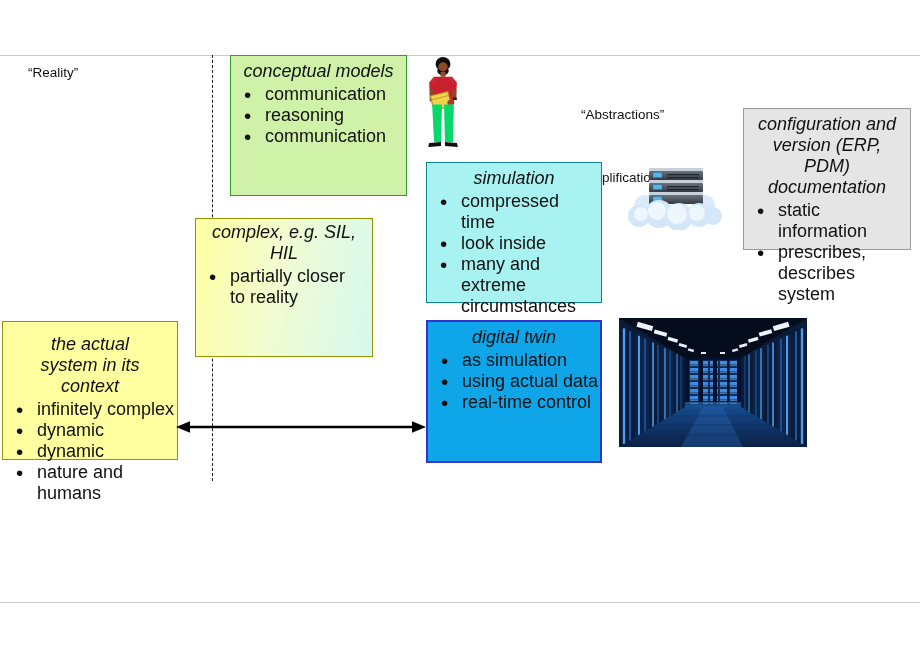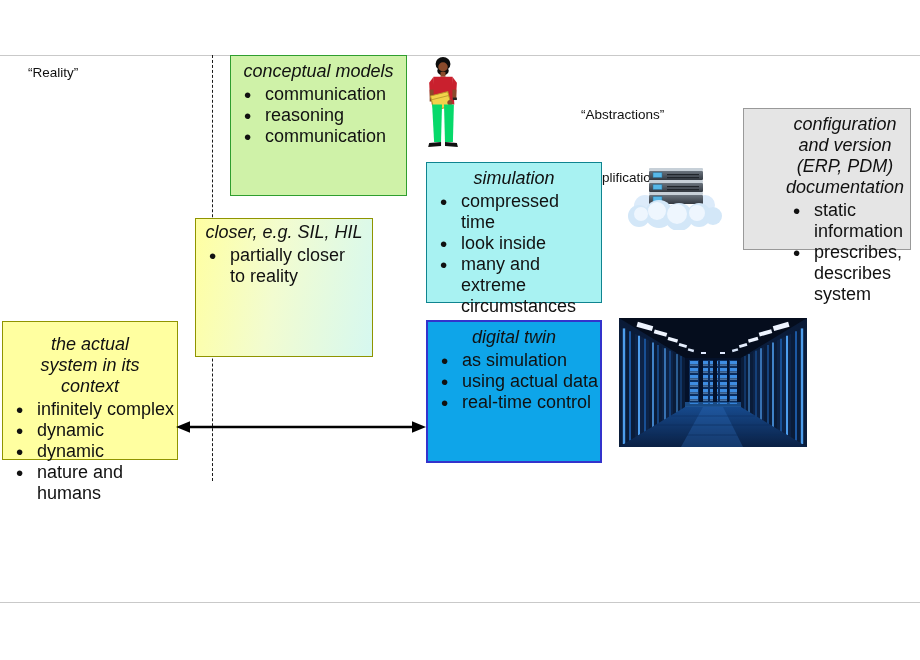--- a/index.html
+++ b/index.html
@@ -18,21 +18,21 @@
   .box li::before{content:"•";position:absolute;left:13px;top:0;font-size:1.15em;}
   .box-conceptual{left:230px;top:55px;width:177px;height:141px;background:#cff2a8;border:1.5px solid #2f9e2f;}
   .box-simulation{left:426px;top:162px;width:176px;height:141px;background:#a8f2f2;border:1.5px solid #0f8490;}
   .box-simulation li{padding-right:4px;}
   .box-digital-twin{left:426px;top:320px;width:176px;height:143px;background:#0ea5e9;border:2px solid #3333cc;}
   .box-hybrid{left:195px;top:218px;width:178px;height:139px;
     background:linear-gradient(100deg,#ffffa2 0%,#f2fcd0 45%,#d6f8f0 100%);border:1.5px solid #8f9400;}
   .box-hybrid li{padding-right:8px;}
   .box-actual{left:2px;top:321px;width:176px;height:139px;background:#ffffa0;border:1.5px solid #8f9400;}
   .box-actual .box-title{max-width:140px;padding-top:12px;}
-  .box-config{left:743px;top:108px;width:168px;height:142px;background:#e5e5e5;border:1.5px solid #999999;padding-left:36px;}
+  .box-config{left:743px;top:108px;width:168px;height:142px;background:#e5e5e5;border:1.5px solid #999999;}
   .box-config .box-title{max-width:150px;}
   .box-config li{padding-right:6px;}
   .icon-abs{position:absolute;z-index:1;}
   .arrow-wrap{position:absolute;left:176px;top:419px;width:250px;height:16px;z-index:2;}
 </style>
 </head>
 <body>
 
 <div id="canvas">
 
@@ -51,21 +51,21 @@
   <div class="box box-conceptual">
     <div class="box-title">conceptual models</div>
     <ul>
       <li>communication</li>
       <li>reasoning</li>
       <li>communication</li>
     </ul>
   </div>
 
   <div class="box box-hybrid">
-    <div class="box-title" style="padding-top:3px">closer, e.g. SIL, HIL</div>
+    <div class="box-title" style="padding-top:3px">complex, e.g. SIL, HIL</div>
     <ul>
       <li>partially closer to reality</li>
     </ul>
   </div>
 
   <div class="box box-actual">
     <div class="box-title">the actual system in its context</div>
     <ul>
       <li>infinitely complex</li>
       <li>dynamic</li>

